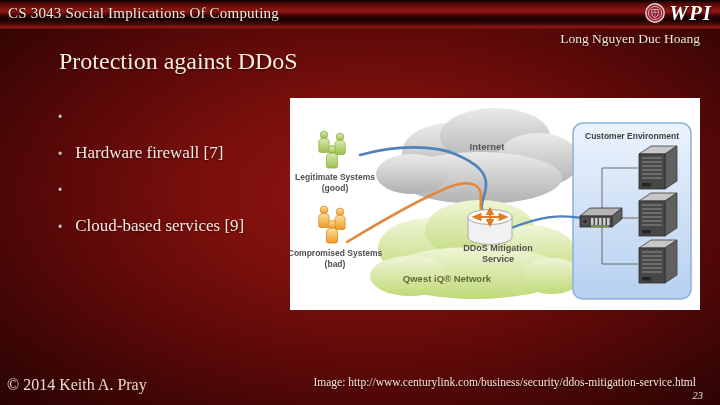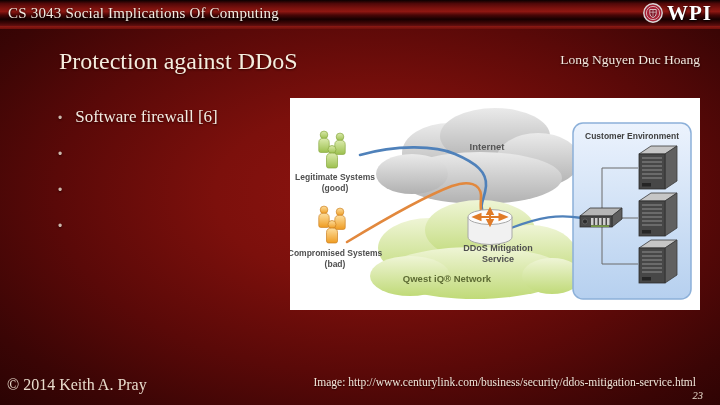--- a/index.html
+++ b/index.html
@@ -10,24 +10,24 @@
   }
   
   .topbar{
     position:absolute;top:0;left:0;width:720px;height:26px;box-sizing:border-box;
     background:linear-gradient(180deg,#0a0000 0%,#510808 14%,#7c120e 32%,#8e1712 44%,#470606 58%,#160000 74%,#3c0505 88%,#641010 100%);
     display:flex;align-items:center;justify-content:space-between;padding:0 8px;
   }
   .topbar-edge{position:absolute;top:26px;left:0;width:720px;height:3px;
     background:linear-gradient(180deg,#8c1a14,#6f0f0b);}
   .course-title{color:#f3ece2;font-size:15px;letter-spacing:.2px;text-shadow:0 1px 2px #000;white-space:nowrap;}
-  .logo{display:flex;align-items:center;gap:4px;}
+  .logo{display:flex;align-items:center;gap:4px;font-style:italic;}
   .logo-text{color:#ffffff;font-size:21px;font-weight:bold;letter-spacing:1px;text-shadow:0 1px 2px #000;}
   .seal{width:20px;height:20px;display:block;}
-  .author{position:absolute;top:31px;right:20px;color:#f3e9df;font-size:13.5px;text-shadow:0 1px 2px #200;margin-top:21px;}
+  .author{position:absolute;top:31px;right:20px;color:#f3e9df;font-size:13.5px;text-shadow:0 1px 2px #200;}
   
   .slide-title{position:absolute;top:48px;left:59px;color:#f5edde;font-size:24px;text-shadow:0 1px 2px #300;}
   ul.bullets{position:absolute;left:58px;top:106px;margin:0;padding:0;list-style:none;}
   ul.bullets li{display:flex;align-items:baseline;margin-bottom:14px;color:#f3ebe1;font-size:17px;line-height:22px;text-shadow:0 1px 2px #300;}
   .dot{font-size:12px;color:#cbb9ad;margin-right:13px;font-family:"Liberation Sans",sans-serif;}
   
   .diagram{position:absolute;left:290px;top:98px;width:410px;height:212px;background:#ffffff;}
   .diagram svg{display:block;}
   
   .caption{position:absolute;right:24px;bottom:17px;color:#f3e6da;font-size:11.5px;text-shadow:0 1px 1px #200;margin-top:20px;}
@@ -54,30 +54,31 @@
   </div>
   <div class="topbar-edge"></div>
 
   <div class="author">Long Nguyen Duc Hoang</div>
 
   <div class="slide-title">Protection against DDoS</div>
 
   <ul class="bullets">
     <li>
       <span class="dot">•</span>
-      <span>Software firewall [6]</span>
-    </li>
-    <li>
-      <span class="dot">•</span>
-    </li>
-    <li>
-      <span class="dot">•</span>
-    </li>
-    <li>
-      <span class="dot">•</span>
+    </li>
+    <li>
+      <span class="dot">•</span>
+      <span>Hardware firewall [7]</span>
+    </li>
+    <li>
+      <span class="dot">•</span>
+    </li>
+    <li>
+      <span class="dot">•</span>
+      <span>Cloud-based services [9]</span>
     </li>
   </ul>
 
   <div class="diagram">
     <svg width="410" height="212" viewBox="0 0 410 212" font-family="Liberation Sans, sans-serif">
       <defs>
         <linearGradient id="gCloud" x1="0" y1="0" x2="0" y2="1">
           <stop offset="0" stop-color="#eaeaea"></stop>
             <stop offset="1" stop-color="#b1b1b1"></stop>
         </linearGradient>

